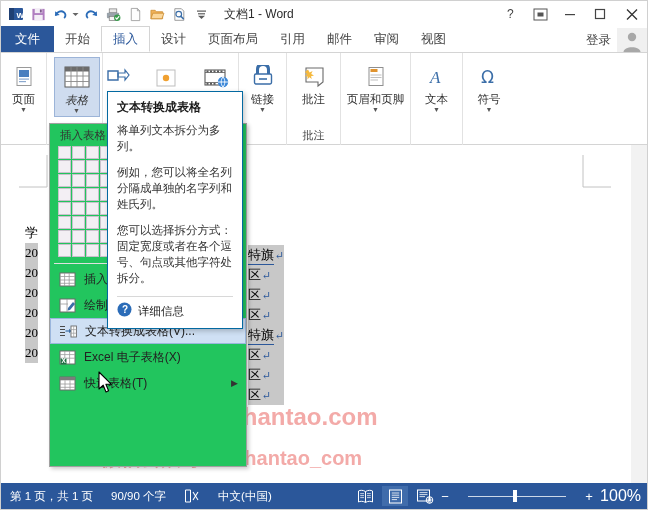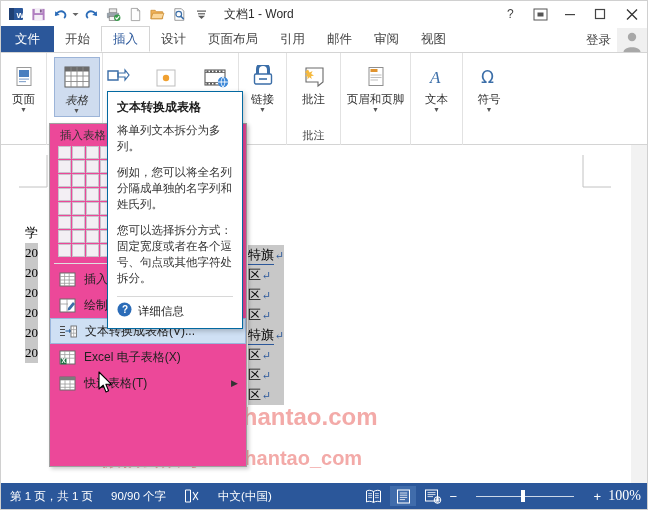--- a/index.html
+++ b/index.html
@@ -150,21 +150,21 @@
     white-space: nowrap;
     pointer-events: none;
   }
   .wm1 { left: 152px; top: 258px; font-size: 24px; }
   .wm2 { left: 100px; top: 300px; font-size: 20px; }
 
   
   .tmenu {
     position:absolute; left:48px; top:122px;
     width: 198px; height: 344px;
-    background:#ec4899;
+    background:#22c55e;
     border:1px solid #a0a0a0;
     box-shadow: 2px 2px 4px rgba(0,0,0,0.2);
     z-index: 20;
   }
   .tmenu-title {
     font-size:11.5px; color:#333;
     padding: 4px 0 3px 10px;
   }
   .grid-wrap { padding: 0 8px; }
   .grid {
@@ -230,21 +230,21 @@
     margin: 0 2px;
   }
   .viewbtn.active { background:#406cab; }
   .zoomslider {
     width: 118px; height: 20px; display:flex; align-items:center;
     position:relative; margin: 0 8px;
   }
   .zs-line { position:absolute; left:10px; right:10px; height:1px; background:#cdd8e8; }
   .zs-handle { position:absolute; left: 55px; width:4px; height:12px; background:#ffffff; }
   .zs-sign { font-size:13px; color:#fff; width:10px; text-align:center; }
-  .zoompct { font-size:14px; padding-left:6px;font-family:Liberation Serif, serif; }
+  .zoompct { font-size:16px; padding-left:6px; }
 </style>
 </head>
 <body>
 
 <div id="app">
 
   <div class="titlebar">
     <div class="qat">
 
       <div class="qat-btn">

